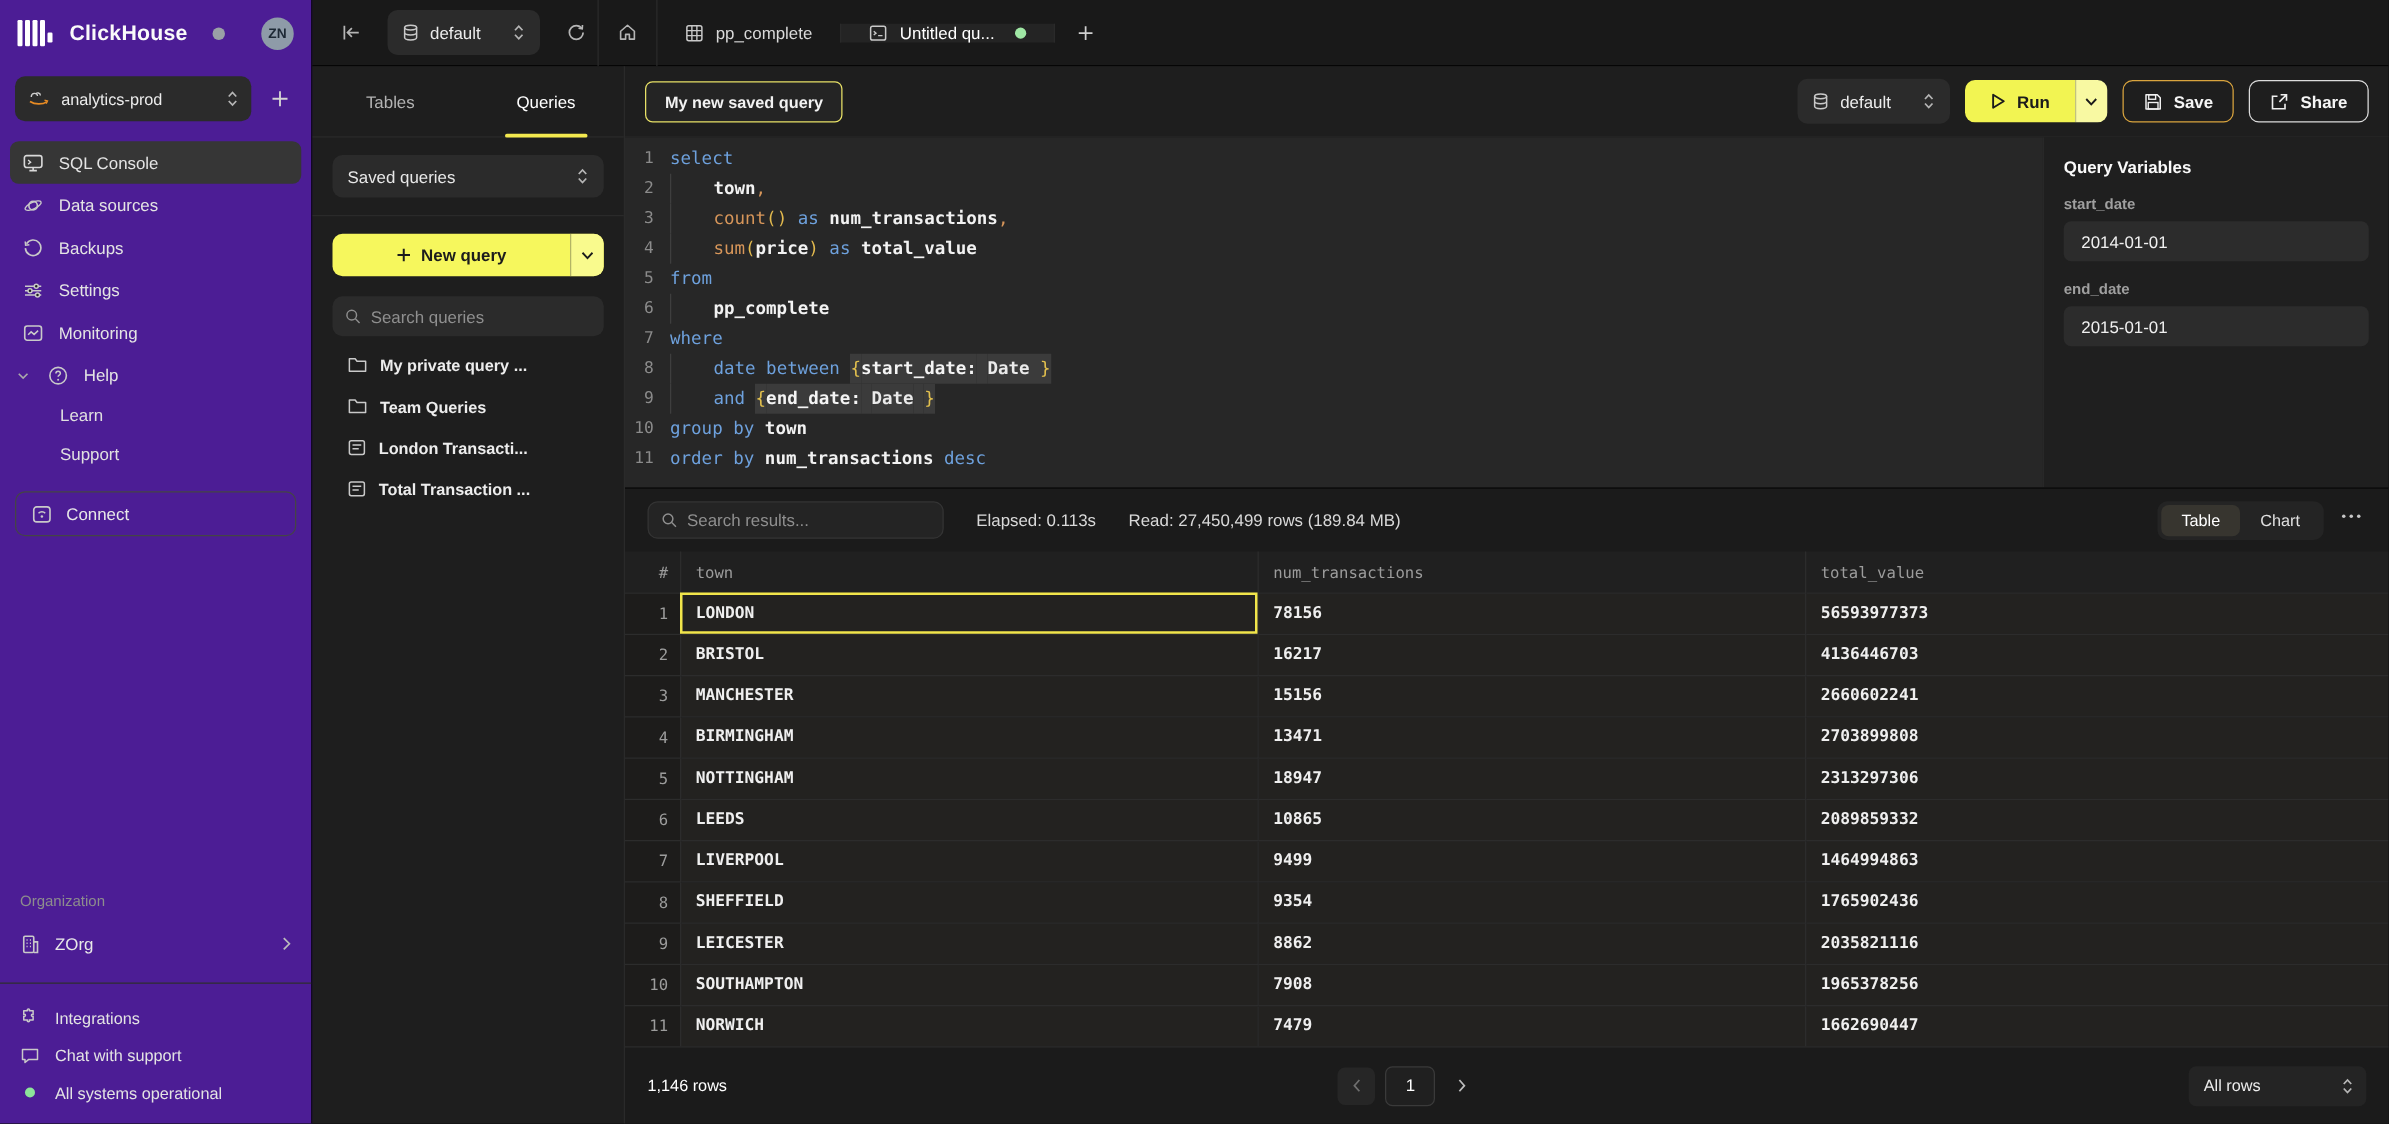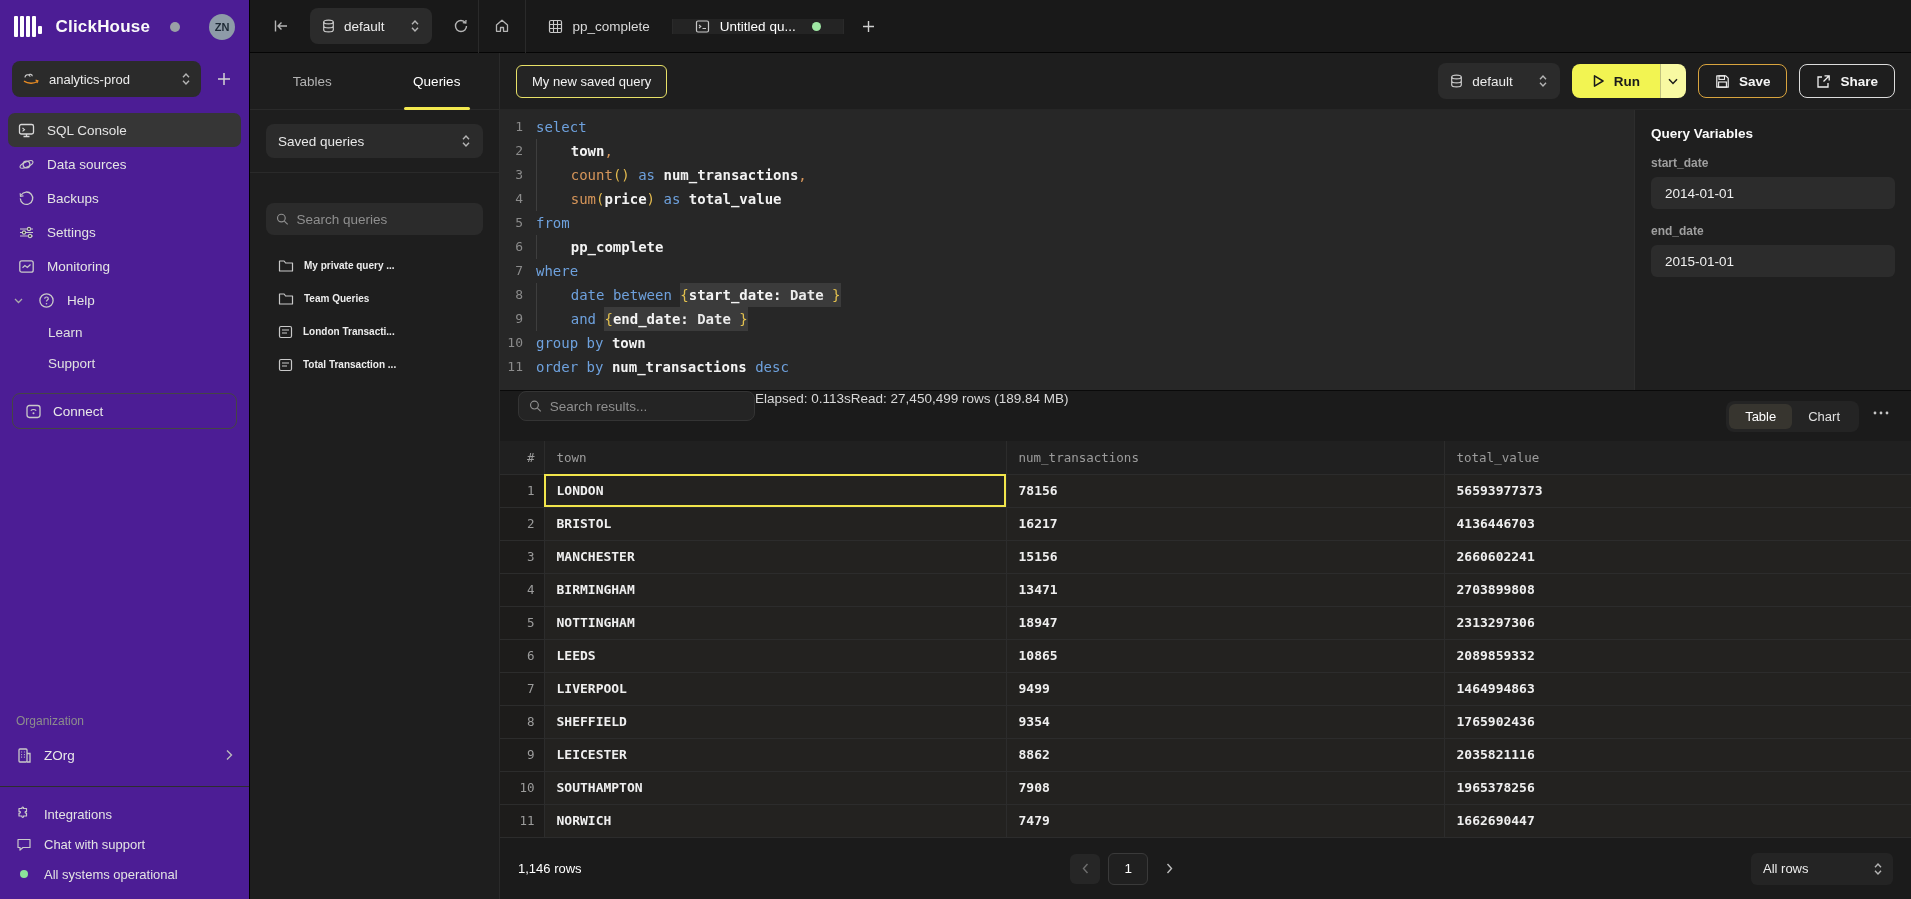--- a/index.html
+++ b/index.html
@@ -60,26 +60,26 @@
   .qp-select { height:34px; background:#2b2b2b; border-radius:8px; display:flex; align-items:center; padding:0 12px; font-size:13.5px; cursor:pointer; }
   .qp-select .lbl { flex:1; }
   .qp-div { height:1px; background:#2a2a2a; margin:14px -16px; }
   .newq { height:34px; border-radius:8px; background:#f6f75d; color:#1c1c1c; display:flex; align-items:stretch; overflow:hidden; cursor:pointer; }
   .newq-main { flex:1; display:flex; align-items:center; justify-content:center; gap:8px; font-size:13.5px; font-weight:700; }
   .newq-caret { width:27px; display:flex; align-items:center; justify-content:center; border-left:1px solid rgba(0,0,0,.28); background:#f9fa8d; }
   .qsearch { margin-top:16px; height:32px; background:#2b2b2b; border-radius:8px; display:flex; align-items:center; gap:8px; padding:0 10px; }
   .qsearch input { background:transparent; border:none; outline:none; color:#e8e8e8; font-size:13.5px; width:100%; font-family:"Liberation Sans",sans-serif; }
   .qsearch input::placeholder { color:#8f8f8f; }
   .qlist { margin-top:16px; display:flex; flex-direction:column; gap:4px; }
-  .qitem { height:29px; display:flex; align-items:center; gap:10px; padding:0 4px 0 12px; border-radius:6px; font-size:10px; font-weight:700; color:#ededed; cursor:pointer; white-space:nowrap; overflow:hidden; }
+  .qitem { height:29px; display:flex; gap:10px; padding:0 4px 0 12px; border-radius:6px; font-size:13px; font-weight:700; color:#ededed; cursor:pointer; white-space:nowrap; overflow:hidden; }
 
   
   .main { flex:1; display:flex; flex-direction:column; min-width:0; }
   .main-toolbar { height:57px; flex:none; background:#1e1e1e; border-bottom:1px solid #262626; display:flex; align-items:center; padding:0 16px; }
-  .saved-chip { border:1px solid #e8e167; background:#242424; border-radius:6px; padding:8px 15px; font-size:13px; color:#f2f2f2; cursor:pointer; }
+  .saved-chip { border:1px solid #e8e167; background:#242424; border-radius:6px; padding:8px 15px; font-size:13px; color:#f2f2f2; cursor:pointer;font-weight:bold; }
   .mt-right { margin-left:auto; display:flex; align-items:center; gap:12px; }
   .run-btn { height:34px; border-radius:8px; display:flex; align-items:stretch; overflow:hidden; cursor:pointer; }
   .run-main { background:#f2f452; color:#1b1b1b; display:flex; align-items:center; gap:9px; padding:0 20px; font-size:13.5px; font-weight:700; }
   .run-caret { width:26px; background:#f8f9a2; display:flex; align-items:center; justify-content:center; border-left:1px solid rgba(0,0,0,.22); }
   .save-btn { height:34px; border:1.5px solid #d9a43e; border-radius:8px; background:#1e1e1e; display:flex; align-items:center; gap:9px; padding:0 16px; font-size:13.5px; font-weight:600; color:#f5f5f5; cursor:pointer; }
   .share-btn { height:34px; border:1.5px solid #dcdcdc; border-radius:8px; background:#1e1e1e; display:flex; align-items:center; gap:9px; padding:0 16px; font-size:13.5px; font-weight:600; color:#f5f5f5; cursor:pointer; }
 
   .workspace { height:280px; flex:none; display:flex; min-width:0; }
   .editor { flex:1; background:#272727; padding-top:5px; overflow:hidden; font-family:"DejaVu Sans Mono", monospace; cursor:text; }
   .code-line { display:flex; height:24px; line-height:24px; font-size:14px; }
@@ -96,21 +96,21 @@
   .tok.var { color:#f4f4f4; font-weight:700; }
   .tok.typ { color:#eaeaea; font-weight:700; }
 
   .vars-panel { width:277px; flex:none; background:#1f1f1f; border-left:1px solid #2d2d2d; padding:16px 16px 0 16px; }
   .vars-title { font-size:13.5px; font-weight:700; color:#fafafa; }
   .var-label { font-size:12px; color:#9f9f9f; margin-top:15px; font-weight:600; }
   .var-input { margin-top:7px; width:100%; height:32px; background:#2c2c2c; border:none; border-radius:6px; color:#f0f0f0; font-size:13.5px; padding:0 14px; outline:none; font-family:"Liberation Sans",sans-serif; }
 
   
   .results { flex:1; display:flex; flex-direction:column; background:#1b1b1b; min-height:0; border-top:1px solid #0a0a0a; }
-  .res-toolbar { height:50px; flex:none; display:flex; padding:0 18px; }
+  .res-toolbar { height:50px; flex:none; display:flex; align-items:center; padding:0 18px; gap:26px; }
   .res-search { width:237px; height:30px; background:#242424; border:1px solid #343434; border-radius:8px; display:flex; align-items:center; gap:8px; padding:0 10px; }
   .res-search input { background:transparent; border:none; outline:none; color:#e8e8e8; font-size:13.5px; width:100%; font-family:"Liberation Sans",sans-serif; }
   .res-search input::placeholder { color:#8f8f8f; }
   .res-stat { font-size:13.5px; color:#d9d9d9; }
   .res-right { margin-left:auto; display:flex; align-items:center; gap:14px; }
   .seg { background:#242424; border-radius:8px; padding:3px; display:flex; }
   .seg-btn { padding:5px 16px; font-size:13px; color:#e0e0e0; border-radius:6px; cursor:pointer; }
   .seg-btn.active { background:#37352f; color:#fff; }
   .dots-btn { color:#c7c7c7; font-size:16px; letter-spacing:1px; cursor:pointer; padding:0 4px 6px 0; }
 
@@ -343,20 +343,33 @@
         <div class="qtab active">Queries</div>
       </div>
       <div class="qp-body">
         <div class="qp-select">
           <span class="lbl">Saved queries</span>
           <svg class="ic" width="10" height="14" viewBox="0 0 10 14">
               <path d="M2 5.2L5 2l3 3.2M2 8.8L5 12l3-3.2" stroke="#b5b5b5" stroke-width="1.4" fill="none"></path>
             </svg>
         </div>
         <div class="qp-div"></div>
+        <div class="newq">
+          <div class="newq-main">
+            <svg class="ic" width="12" height="12" viewBox="0 0 12 12">
+                <path d="M6 1v10M1 6h10" stroke="#1c1c1c" stroke-width="1.6"></path>
+              </svg>
+            <span>New query</span>
+          </div>
+          <div class="newq-caret">
+            <svg class="ic" width="10" height="7" viewBox="0 0 10 7">
+                <path d="M1 1.2L5 5.5 9 1.2" stroke="#1c1c1c" stroke-width="1.5" fill="none"></path>
+              </svg>
+          </div>
+        </div>
         <div class="qsearch">
           <svg class="ic" width="14" height="14" viewBox="0 0 14 14">
               <circle cx="6" cy="6" r="4.3" stroke="#8f8f8f" stroke-width="1.3" fill="none"></circle>
               <path d="M9.3 9.3L13 13" stroke="#8f8f8f" stroke-width="1.3"></path>
             </svg>
           <input placeholder="Search queries" style="">
         </div>
         <div class="qlist">
           <div class="qitem">
             <svg class="ic" width="16" height="14" viewBox="0 0 16 14">

